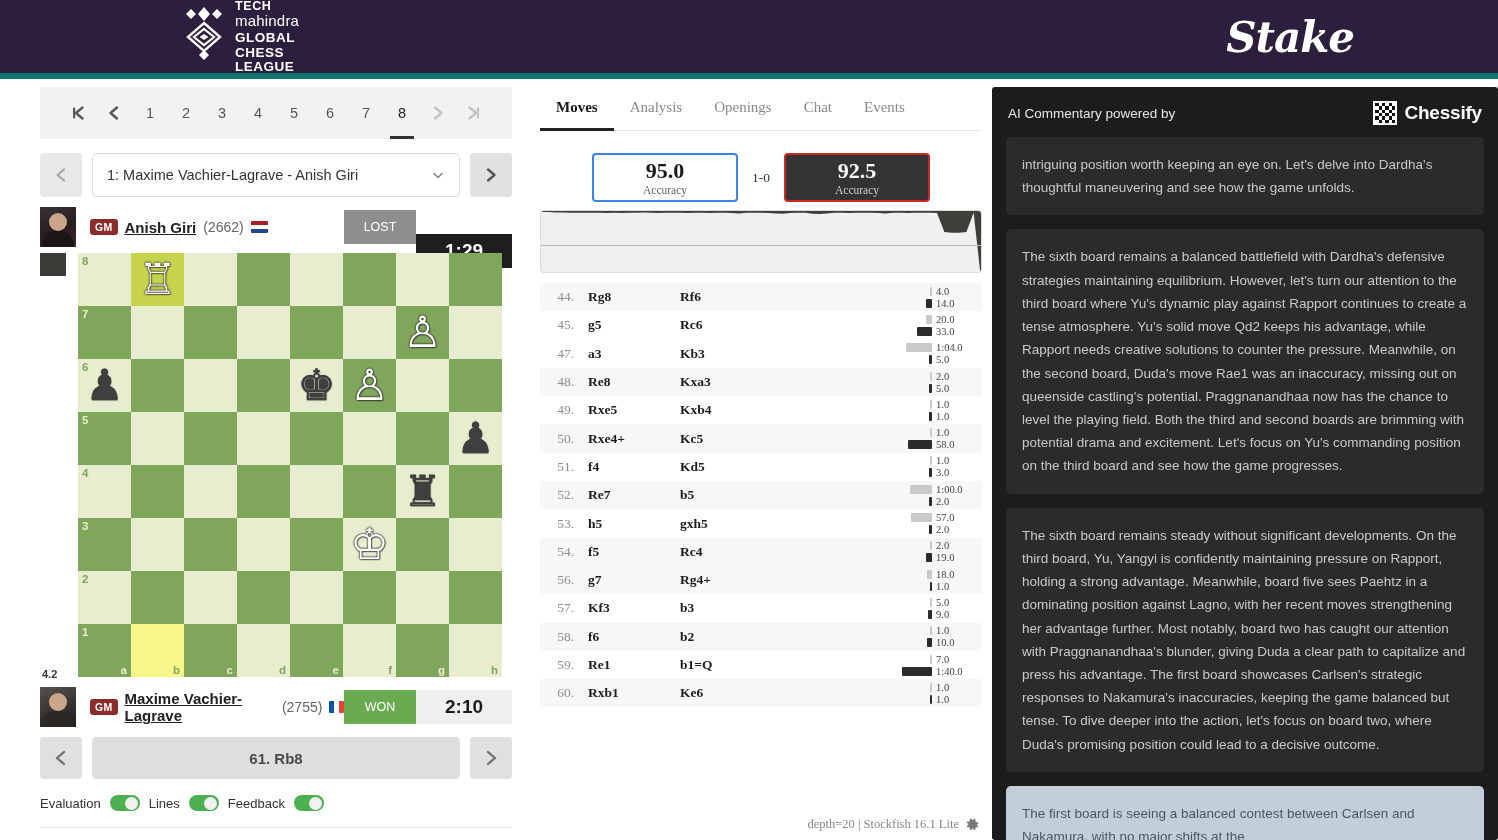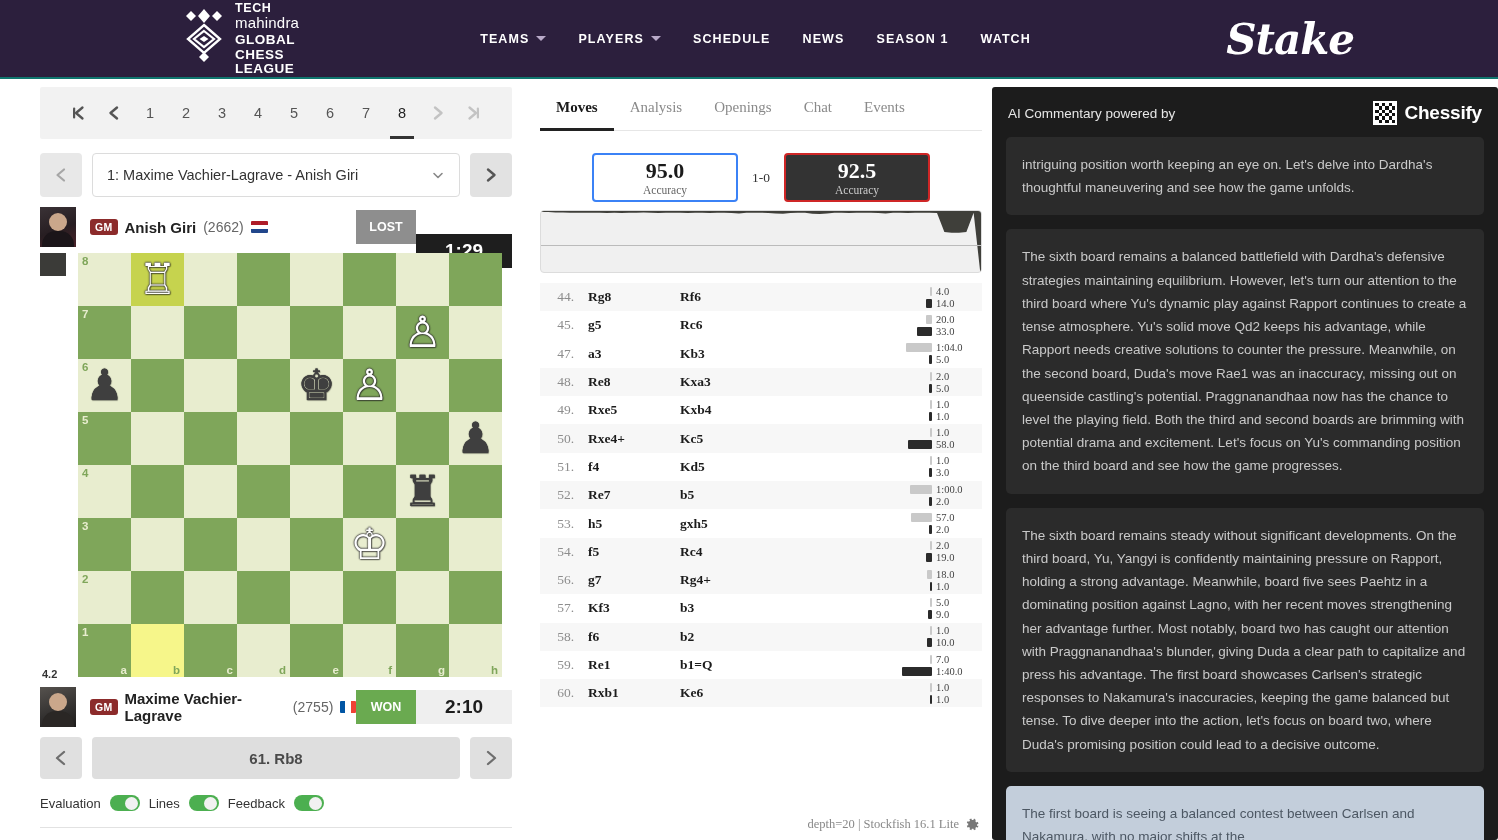--- a/index.html
+++ b/index.html
@@ -11,21 +11,21 @@
     position: relative;
   }
 
   
   .header {
     height: 79px;
     background: #2c1f3d;
     display: flex;
     align-items: center;
     position: relative;
-    border-bottom: 2px solid #0f766e;
+    border-bottom: 6px solid #0f766e;
   }
   .logo-block {
     display: flex; align-items: center;
     margin-left: 182px;
     gap: 9px;
   }
   .logo-mark { width: 44px; height: 62px; }
   .logo-text { display: flex; flex-direction: column; line-height: 1.0; }
   .logo-l1 { color:#fff; font-size: 12.5px; font-weight:700; letter-spacing:.6px; }
   .logo-l2 { color:#fff; font-size: 15px; font-weight:400; letter-spacing:.2px; margin-top:1px;}
@@ -95,28 +95,28 @@
   .av-face { position:absolute; left:9px; top:6px; width:18px; height:18px; border-radius:50%;
              background:#caa78b; }
   .av-body { position:absolute; left:2px; bottom:0; width:32px; height:16px; border-radius:14px 14px 0 0;
              background:#1b1519; }
   .av-body.m { background:#2a2725; }
   .pname-wrap { display:flex; align-items:center; gap:7px; margin-left:14px; flex:1; }
   .gm-badge {
     background:#8c2b2b; color:#fff; font-size:10.5px; font-weight:700; padding:2px 5px;
     border-radius:3px; letter-spacing:.3px;
   }
-  .pname { font-size:15px; font-weight:700; color:#222; }
+  .pname { font-size:15px; font-weight:700; color:#222;text-decoration:underline; }
   .prating { font-size:14px; color:#666; font-weight:400; }
   .flag { width:17px; height:12px; display:inline-block; border-radius:1px; overflow:hidden; }
   .flag-nl { background: linear-gradient(#ae1c28 0 33.3%, #ffffff 33.3% 66.6%, #21468b 66.6% 100%); }
   .flag-fr { background: linear-gradient(90deg,#0055a4 0 33.3%, #ffffff 33.3% 66.6%, #ef4135 66.6% 100%); }
   .res-badge {
-    width:60px; height:34px; display:flex; align-items:center; justify-content:center;
-    font-size:12.5px; font-weight:700; color:#fff;
+    width:72px; height:34px; display:flex; align-items:center; justify-content:center;
+    font-size:12.5px; font-weight:400; color:#fff;
   }
   .res-lost { background:#8e8e8e; }
   .res-won { background:#6aaa50; }
   .clock {
     width:96px; height:34px; display:flex; align-items:center; justify-content:center;
     font-size:19px; font-weight:700;
   }
   .clock-dark { background:#1e1e1e; color:#fff;margin-top:48px; }
   .clock-light { background:#efefef; color:#1c1c1c; }
 
@@ -238,42 +238,20 @@
     </svg>
     <div class="logo-text">
       <span class="logo-l1">TECH</span>
       <span class="logo-l2">mahindra</span>
       <span class="logo-l3">GLOBAL</span>
       <span class="logo-l4">CHESS</span>
       <span class="logo-l5">LEAGUE</span>
     </div>
   </div>
 
-  <div class="nav">
-    <div class="nav-item">
-      <span>TEAMS</span>
-      <span class="caret-d"></span>
-    </div>
-    <div class="nav-item">
-      <span>PLAYERS</span>
-      <span class="caret-d"></span>
-    </div>
-    <div class="nav-item">
-      <span>SCHEDULE</span>
-    </div>
-    <div class="nav-item">
-      <span>NEWS</span>
-    </div>
-    <div class="nav-item">
-      <span>SEASON 1</span>
-    </div>
-    <div class="nav-item">
-      <span>WATCH</span>
-    </div>
-  </div>
 
   <div class="stake-logo">Stake</div>
 </div>
 
 <div class="main">
 
   <div class="left-col">
 
     <div class="pager">
       <div class="pg-btn">

